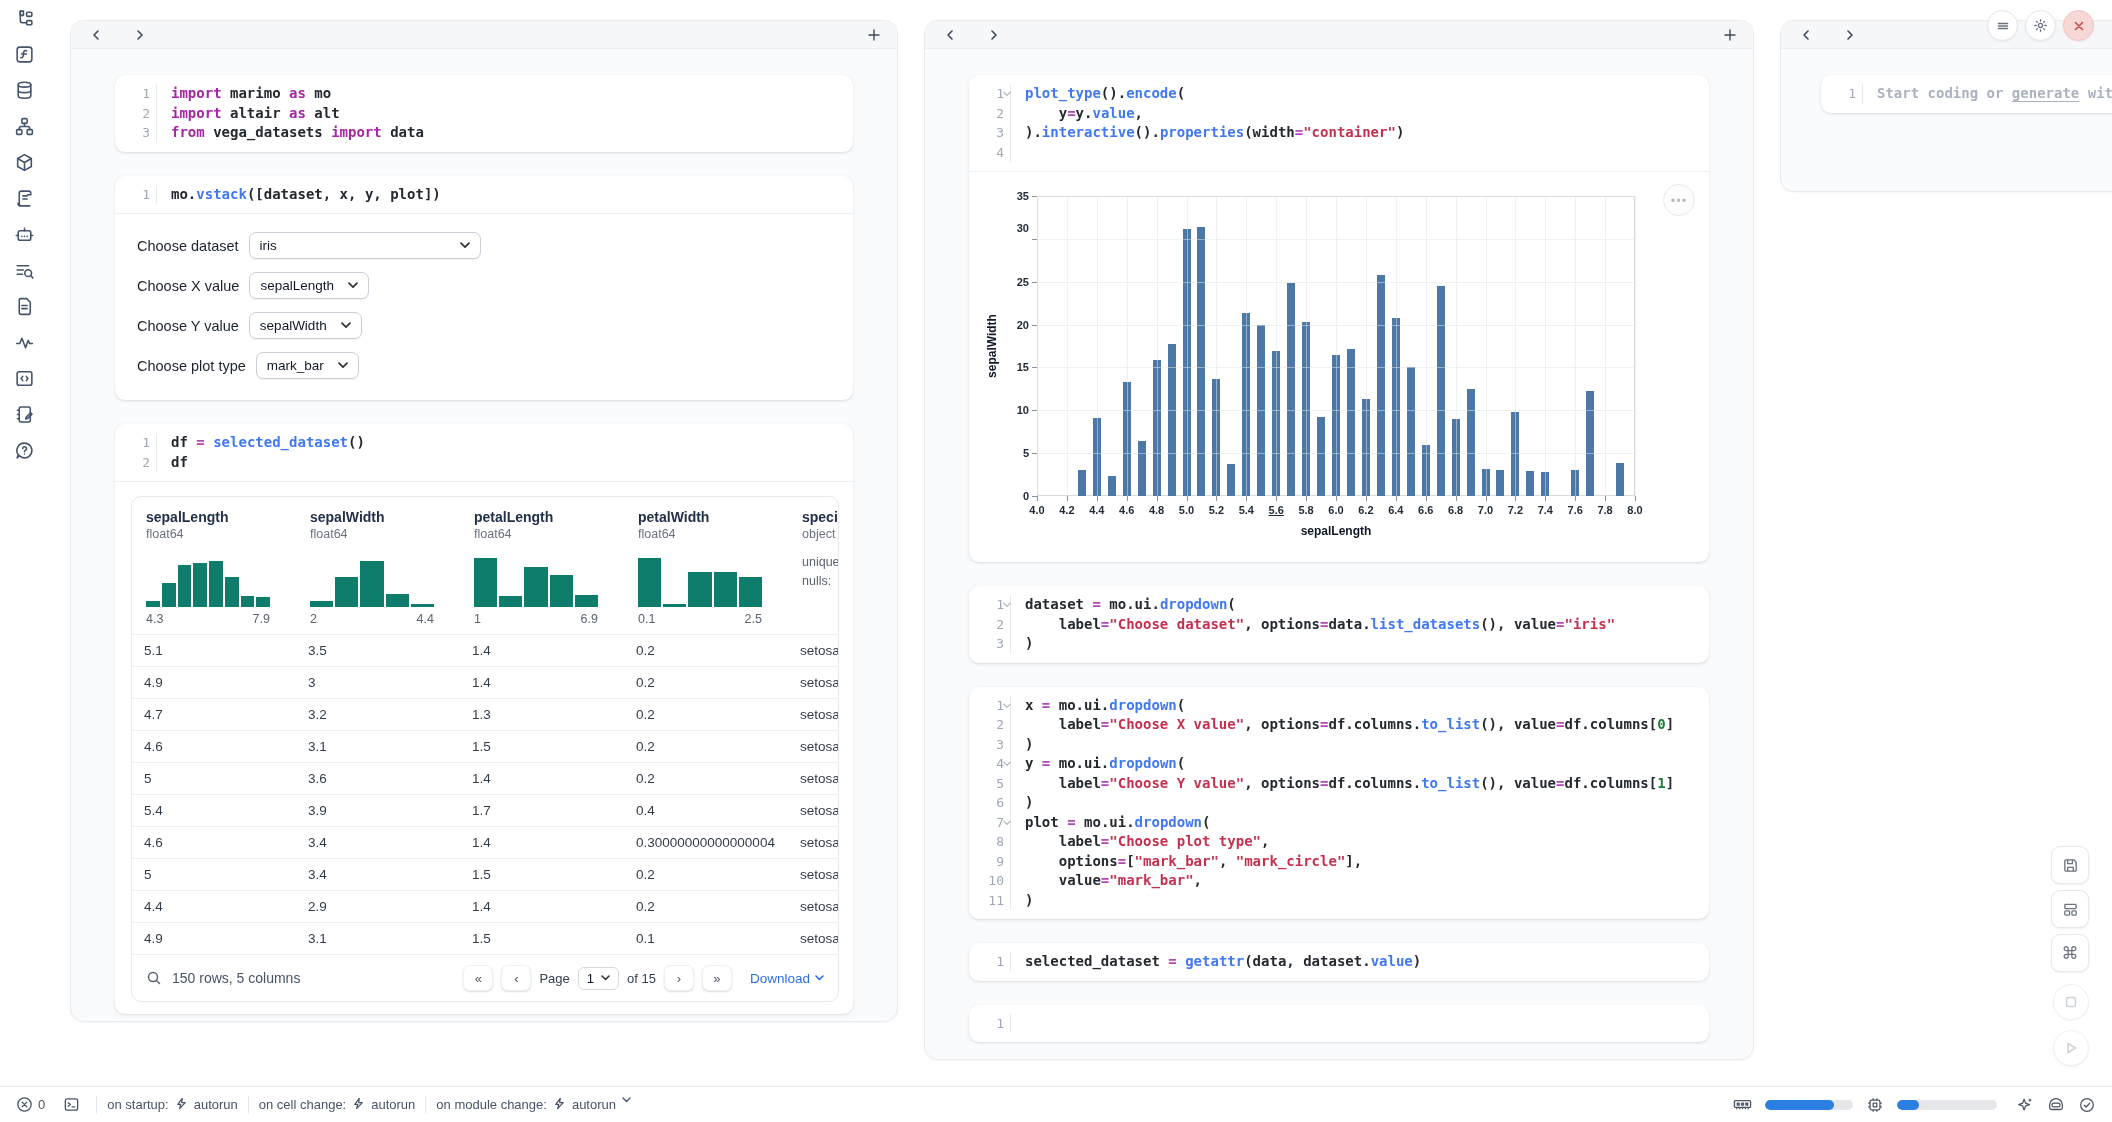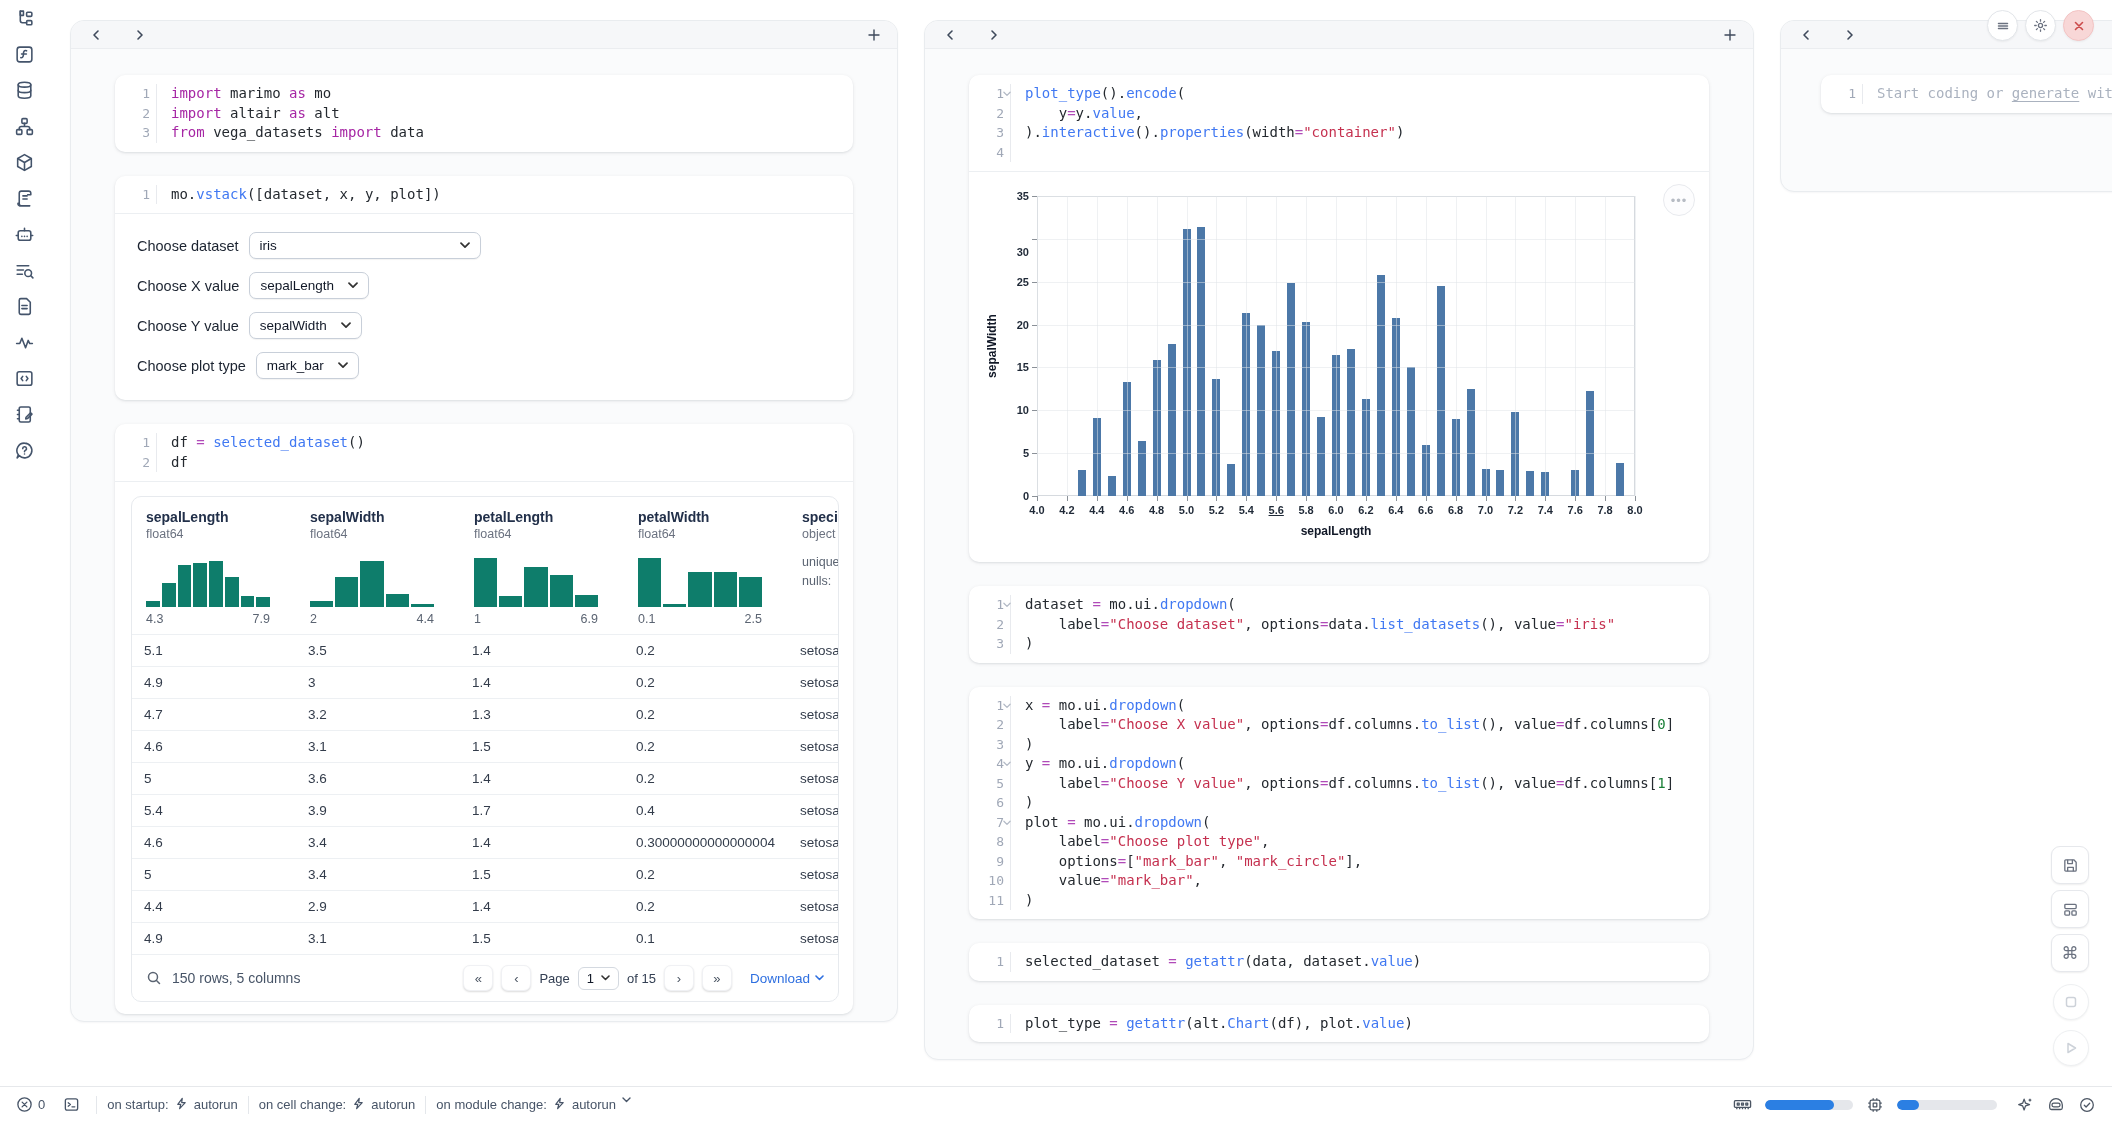--- a/index.html
+++ b/index.html
@@ -27,21 +27,21 @@
 
   
   .cell { background:#fff; border-radius:10px;
     box-shadow:0 1px 2px rgba(16,24,40,.07), 0 1px 4px rgba(16,24,40,.07); }
   .code-row { display:flex; padding:9px 0; }
   .gutter { flex:none; width:42px; border-right:1px solid #e8eaee; color:#a0a8b7;
     font-family:"DejaVu Sans Mono", monospace; font-size:13px; }
   .gl { height:19.5px; line-height:19.5px; text-align:right; padding-right:6px; position:relative; }
   .gl svg { position:absolute; right:-1px; top:7px; }
   .src { flex:1; padding-left:14px; font-family:"DejaVu Sans Mono", monospace; font-size:14px; overflow:hidden; }
-  .sl { height:19.5px; line-height:19.5px; white-space:pre; }
+  .sl { height:19.5px; line-height:19.5px; white-space:pre;font-weight:bold; }
   .tk-t{color:#24292f} .tk-k{color:#a626a4} .tk-f{color:#4078f2}
   .tk-s{color:#c5304f} .tk-n{color:#1a7f37} .tk-o{color:#b04ab8}
   .out { border-top:1px solid #eceff2; }
 
   
   .controls { padding:18px 22px 8px; }
   .ctl { display:flex; align-items:center; gap:10px; margin-bottom:13px; }
   .ctl-label { font-size:14.5px; color:#1b2330; }
   .select { display:inline-flex; align-items:center; justify-content:space-between; gap:14px;
     background:#fff; border:1px solid #c8cfd9; border-radius:7px; padding:5px 10px;
@@ -573,21 +573,21 @@
             <div class="tick" style="left:47px;top:179.4px;width:5px;height:1px;"></div>
             <div class="tlab" style="left:22px;top:173.4px;width:22px;text-align:right;">15</div>
             <div class="gridline" style="left:52px;top:136.6px;width:598px;height:1px;"></div>
             <div class="tick" style="left:47px;top:136.6px;width:5px;height:1px;"></div>
             <div class="tlab" style="left:22px;top:130.6px;width:22px;text-align:right;">20</div>
             <div class="gridline" style="left:52px;top:93.7px;width:598px;height:1px;"></div>
             <div class="tick" style="left:47px;top:93.7px;width:5px;height:1px;"></div>
             <div class="tlab" style="left:22px;top:87.7px;width:22px;text-align:right;">25</div>
             <div class="gridline" style="left:52px;top:50.9px;width:598px;height:1px;"></div>
             <div class="tick" style="left:47px;top:50.9px;width:5px;height:1px;"></div>
-            <div class="tlab" style="left:22px;top:58px;width:22px;text-align:right;">30</div>
+            <div class="tlab" style="left:22px;top:34px;width:22px;text-align:right;">30</div>
             <div class="gridline" style="left:52px;top:8.0px;width:598px;height:1px;"></div>
             <div class="tick" style="left:47px;top:8.0px;width:5px;height:1px;"></div>
             <div class="tlab" style="left:22px;top:2.0px;width:22px;text-align:right;">35</div>
             <div class="gridline" style="left:52.0px;top:8px;width:1px;height:300px;"></div>
             <div class="tick" style="left:52.0px;top:308px;width:1px;height:5px;"></div>
             <div class="tlab" style="left:38.0px;top:316px;width:28px;text-align:center;">4.0</div>
             <div class="gridline" style="left:81.9px;top:8px;width:1px;height:300px;"></div>
             <div class="tick" style="left:81.9px;top:308px;width:1px;height:5px;"></div>
             <div class="tlab" style="left:67.9px;top:316px;width:28px;text-align:center;">4.2</div>
             <div class="gridline" style="left:111.8px;top:8px;width:1px;height:300px;"></div>
@@ -713,23 +713,20 @@
           <div class="src">
             <div class="sl"><span class="tk-t">selected_dataset </span><span class="tk-o">=</span><span class="tk-t"> </span><span class="tk-f">getattr</span><span class="tk-t">(data, dataset.</span><span class="tk-f">value</span><span class="tk-t">)</span></div>
           </div>
         </div>
     </div>
     <div class="cell">
       <div class="code-row">
           <div class="gutter">
             <div class="gl">1</div>
           </div>
-          <div class="src">
-            <div class="sl"><span class="tk-t">plot_type </span><span class="tk-o">=</span><span class="tk-t"> </span><span class="tk-f">getattr</span><span class="tk-t">(alt.</span><span class="tk-f">Chart</span><span class="tk-t">(df), plot.</span><span class="tk-f">value</span><span class="tk-t">)</span></div>
-          </div>
         </div>
     </div>
   </div>
 </section>
 
 <section class="panel panel-3">
   <header class="panel-header">
     <span class="ph-nav">
         <svg width="12" height="12" viewBox="0 0 12 12" fill="none" stroke-width="1.6" stroke-linecap="round" stroke-linejoin="round">
           <path d="M8 2 4 6l4 4"></path>

